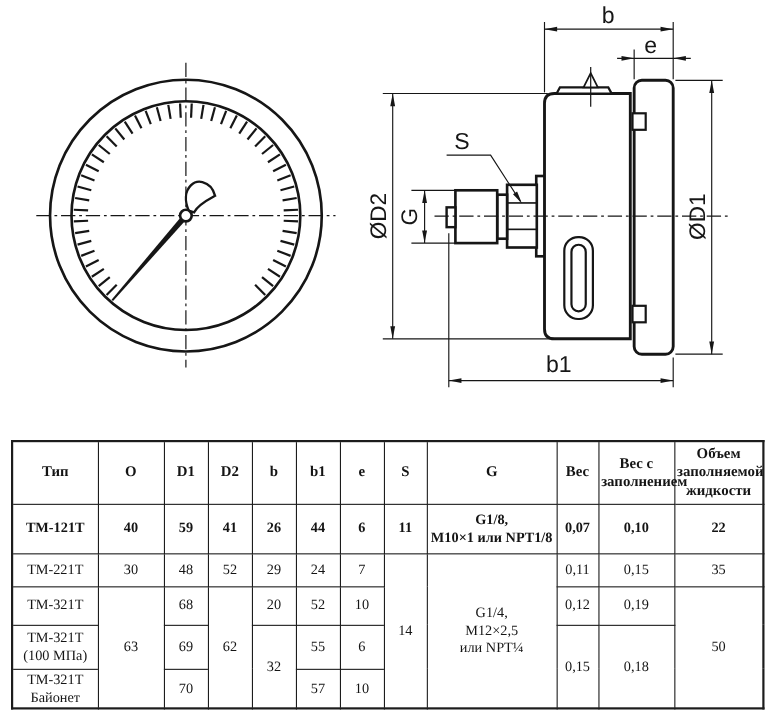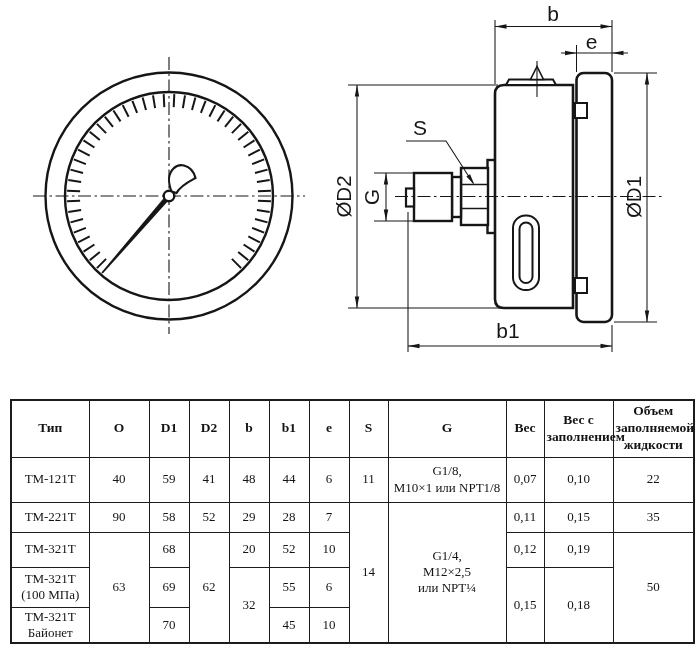--- a/index.html
+++ b/index.html
@@ -6,21 +6,21 @@
   .page{position:relative;width:700px;height:651px;background:#fff;overflow:hidden;
         font-family:"Liberation Serif",serif;color:#111;}
   svg text{font-family:"Liberation Sans",sans-serif;fill:#161616;}
   table.spec{border-collapse:collapse;table-layout:fixed;width:683px;margin:3px 0 0 10px;
              border:2px solid #1c1c1c;}
   table.spec td{border:1.5px solid #1c1c1c;text-align:center;vertical-align:middle;
                 font-size:13px;line-height:1.25;padding:1px 2px;white-space:pre-line;
                 color:#141414;}
   table.spec td.hd{font-weight:bold;font-size:13.5px;}
   table.spec tr:nth-child(1){height:57px;}
-  table.spec tr:nth-child(2){height:45px;}
+  table.spec tr:nth-child(2){height:45px;font-weight:bold;}
   table.spec tr:nth-child(3){height:30px;}
   table.spec tr:nth-child(4){height:35px;}
   table.spec tr:nth-child(5){height:40px;}
   table.spec tr:nth-child(6){height:36px;}
 </style>
 </head>
 <body>
 
 <div class="page">
 
@@ -195,37 +195,37 @@
 заполнением</td>
       <td class="hd">Объем
 заполняемой
 жидкости</td>
     </tr>
     <tr>
       <td>ТМ-121Т</td>
       <td>40</td>
       <td>59</td>
       <td>41</td>
-      <td>48</td>
+      <td>26</td>
       <td>44</td>
       <td>6</td>
       <td>11</td>
       <td>G1/8,
 М10×1 или NPT1/8</td>
       <td>0,07</td>
       <td>0,10</td>
       <td>22</td>
     </tr>
     <tr>
       <td>ТМ-221Т</td>
-      <td>90</td>
-      <td>58</td>
+      <td>30</td>
+      <td>48</td>
       <td>52</td>
       <td>29</td>
-      <td>28</td>
+      <td>24</td>
       <td>7</td>
       <td rowspan="4">14</td>
       <td rowspan="4">G1/4,
 М12×2,5
 или NPT¼</td>
       <td>0,11</td>
       <td>0,15</td>
       <td>35</td>
     </tr>
     <tr>
@@ -247,18 +247,18 @@
       <td rowspan="2">32</td>
       <td>55</td>
       <td>6</td>
       <td rowspan="2">0,15</td>
       <td rowspan="2">0,18</td>
     </tr>
     <tr>
       <td>ТМ-321Т
 Байонет</td>
       <td>70</td>
-      <td>45</td>
+      <td>57</td>
       <td>10</td>
     </tr>
   </tbody>
     </table>
 </div>
 
 </body></html>

